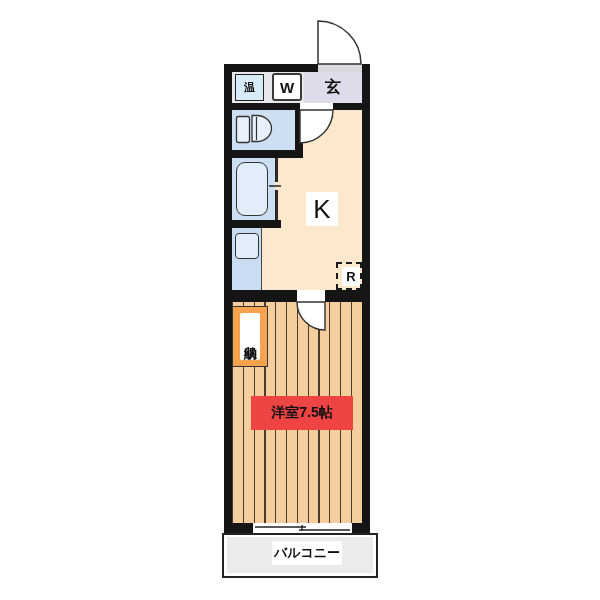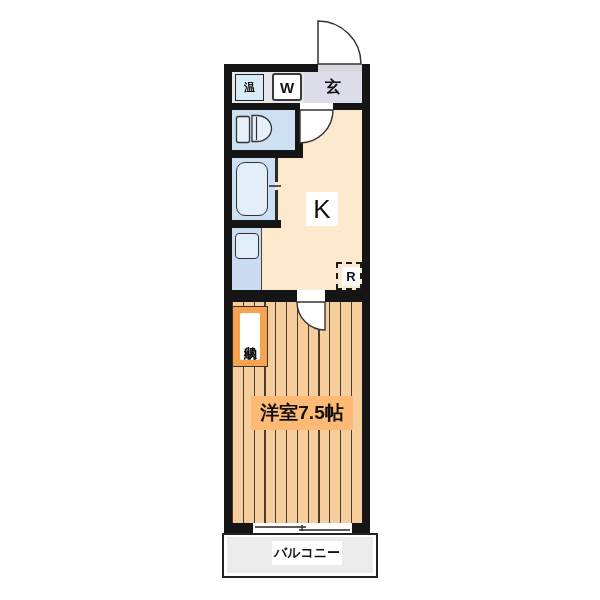--- a/index.html
+++ b/index.html
@@ -55,21 +55,21 @@
   .open-door2{left:297px;top:290px;width:28px;height:12px;background:#fff;}
   .window{left:253px;top:523px;width:99px;height:10px;background:#fff;}
 
   
   .balcony{left:222px;top:533px;width:156px;height:45px;background:#fff;border:2px solid #222;}
   .balcony-inner{left:227px;top:537px;width:146px;height:36px;background:#ebebeb;}
   .balcony-label{left:272px;top:541px;width:70px;height:24px;background:#fff;font-size:13px;font-weight:bold;}
 
   
   .k-label{left:306px;top:192px;width:32px;height:34px;background:#fff;font-size:26px;font-weight:500;}
-  .room-label{left:251px;top:396px;width:102px;height:34px;background:#fdba74;font-size:19px;font-weight:bold;}
+  .room-label{left:251px;top:396px;width:102px;height:34px;background:#ef4444;font-size:14px;font-weight:bold;}
 
   svg.overlay{position:absolute;left:0;top:0;pointer-events:none;}
 </style>
 </head>
 <body>
 
 <div id="canvas">
 
   <div class="k-floor"></div>
   <div class="room-floor"></div>

